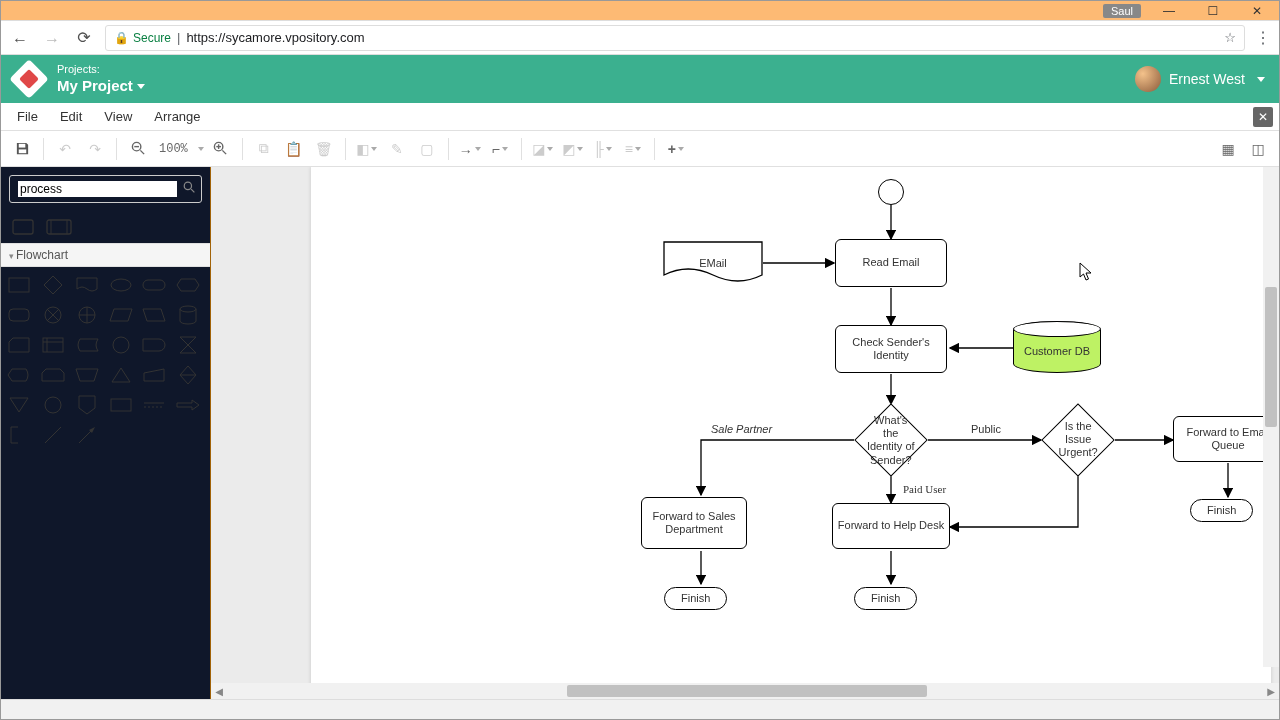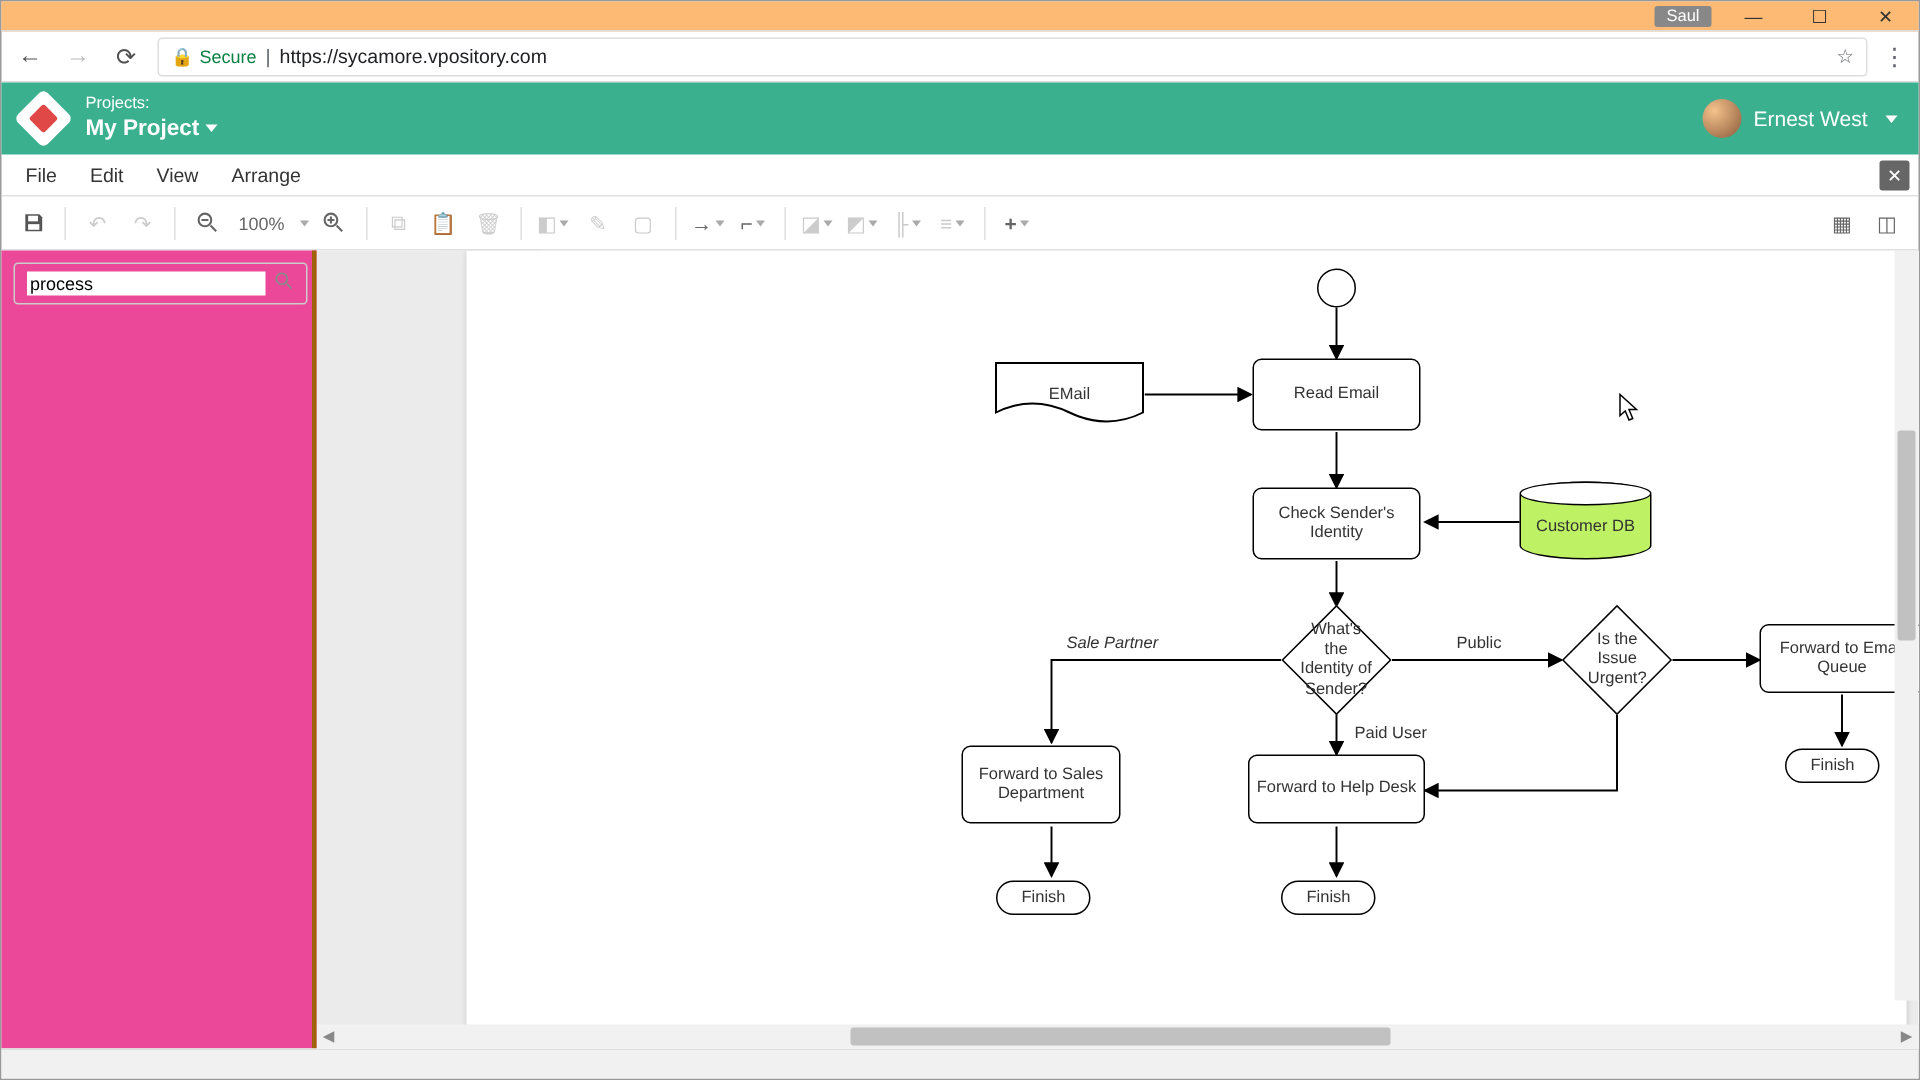--- a/index.html
+++ b/index.html
@@ -42,27 +42,27 @@
 
 .menubar { height: 28px; display: flex; align-items: center; padding: 0 6px; gap: 2px; border-bottom: 1px solid #e0e0e0; position: relative;}
 .menubar .menu-item { padding: 4px 10px; font-size: 13px; border-radius: 3px;}
 .menubar .close-panel { margin-left: auto; width: 20px; height: 20px; background: #666; color: #fff; display: flex; align-items: center; justify-content: center; font-size: 12px; border-radius: 2px;}
 
 
 .toolbar { height: 36px; display: flex; align-items: center; padding: 0 8px; gap: 4px; border-bottom: 1px solid #e0e0e0;}
 .tool-btn { width: 26px; height: 26px; display: flex; align-items: center; justify-content: center; color: #666; border-radius: 3px; font-size: 14px;}
 .tool-btn.disabled { color: #ccc; }
 .tool-sep { width: 1px; height: 22px; background: #e0e0e0; margin: 0 4px;}
-.zoom-label { font-size: 12px; color: #666; padding: 0 4px;}
+.zoom-label { font-size: 12px; color: #666; padding: 0 4px; font-family: Liberation Mono, monospace;}
 .tool-drop { display: inline-block; border-left: 3px solid transparent; border-right: 3px solid transparent; border-top: 4px solid #aaa; margin-left: 2px; vertical-align: middle;}
 .toolbar .right { margin-left: auto; display: flex; gap: 4px;}
 
 
 .main { flex: 1; display: flex; min-height: 0; }
-.sidebar { width: 210px; background: #ec4899; border-right: 3px solid #a16207; display: flex; }
+.sidebar { width: 210px; background: #0f172a; border-right: 1px solid #a16207; display: flex; flex-direction: column; }
 .search-box { margin: 8px; border: 1px solid #ccc; border-radius: 3px; height: 28px; display: flex; align-items: center; padding: 0 8px; gap: 6px;}
 .search-box input { border: none; outline: none; flex: 1; font-size: 12px;}
 .search-box .mag { color: #888; }
 .quick-shapes { padding: 4px 8px; display: flex; gap: 8px;}
 .palette-header { padding: 4px 8px; background: #f5f5f5; border-top: 1px solid #e0e0e0; border-bottom: 1px solid #e0e0e0; font-size: 12px; color: #555;}
 .palette-header::before { content: "▾ "; font-size: 9px; color: #888;}
 .palette { padding: 6px 4px; display: grid; grid-template-columns: repeat(6, 1fr); gap: 6px 2px; overflow-y: auto;}
 .palette svg, .quick-shapes svg { display: block; }
 .shape-cell { width: 28px; height: 24px; display: flex; align-items: center; justify-content: center;}
 
@@ -493,21 +493,21 @@
             </div>
           <div class="fc fc-term" style="left:353px; top:420px;">
               <span>Finish</span>
             </div>
           <div class="fc fc-term" style="left:543px; top:420px;">
               <span>Finish</span>
             </div>
 
           <div class="label" style="left:400px; top:256px;font-style:italic;">Sale Partner</div>
           <div class="label" style="left:660px; top:256px;">Public</div>
-          <div class="label" style="left:592px; top:316px;">Paid User</div>
+          <div class="label" style="left:592px; top:316px;font-family:Liberation Serif, serif;">Paid User</div>
 
           <svg class="cursor" style="left:768px; top:95px;" viewBox="0 0 14 20">
               <path d="M1 1 L1 15 L4.5 12 L7 18 L9.5 17 L7 11 L12 11 Z" fill="#fff" stroke="#000" stroke-width="1"></path>
             </svg>
 
         </div>
         <div class="vscroll">
             <div class="thumb"></div>
           </div>
       </div>

